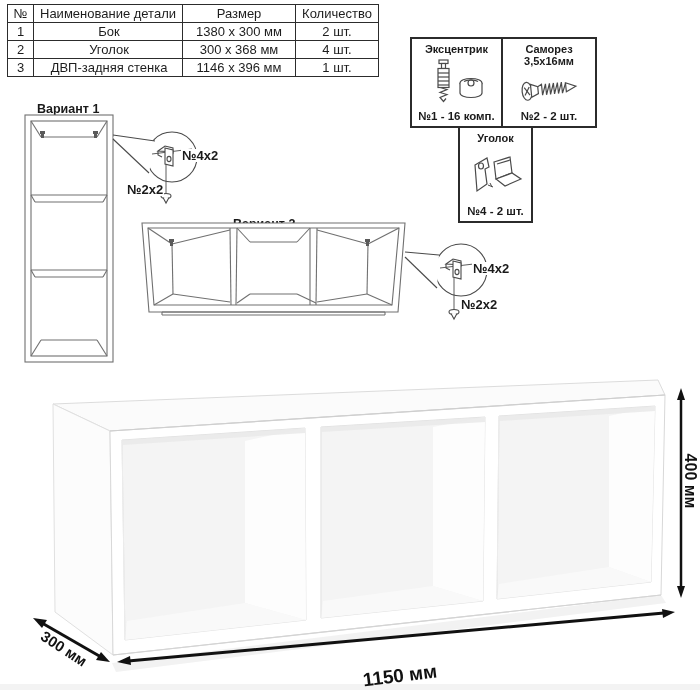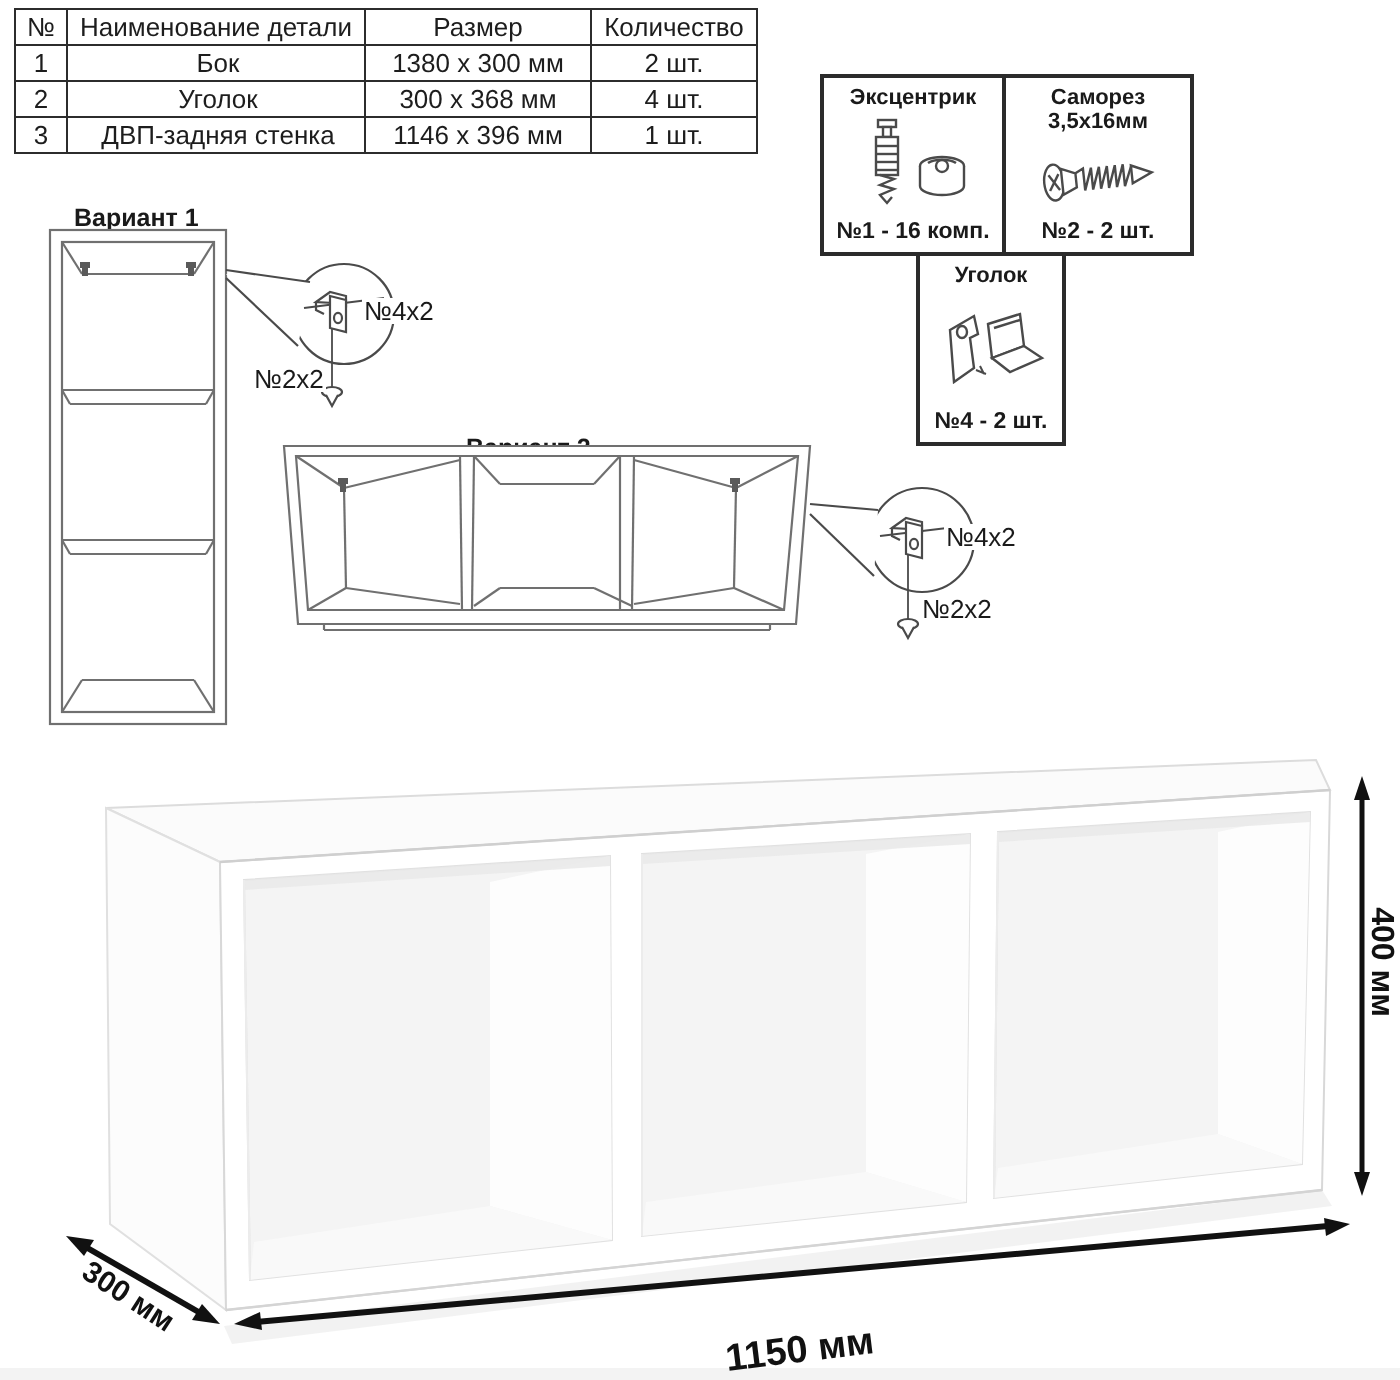--- a/index.html
+++ b/index.html
@@ -16,21 +16,21 @@
   .hw-cell{box-sizing:border-box;border:2px solid #2b2b2b;background:#fff;display:flex;flex-direction:column;
            align-items:center;text-align:center;font-weight:bold;font-size:11px;line-height:12px;}
   .hw-cell + .hw-cell{margin-left:-2px;}
   .hw-row1 .hw-cell{height:91px;}
   .hw-row2 .hw-cell{height:97px;}
   .hw-title{margin-top:4px;}
   .hw-icon{flex:1;display:flex;align-items:center;justify-content:center;}
   .hw-qty{margin-bottom:4px;font-size:11.5px;}
   
   .v-title{position:absolute;font-weight:bold;font-size:12.5px;}
-  .c-label{position:absolute;font-weight:normal;font-size:13px;line-height:13px;background:#fff;padding:0 1px;}
+  .c-label{position:absolute;font-weight:bold;font-size:13px;line-height:13px;background:#fff;padding:0 1px;}
   .abs{position:absolute;}
   
   .dim{position:absolute;font-weight:bold;color:#111;text-align:center;}
   .dim-w{left:352px;top:665px;width:96px;font-size:19px;transform:rotate(-7deg);}
   .dim-d{left:28px;top:640px;width:72px;font-size:15px;transform:rotate(33deg);}
   .dim-h{left:656px;top:472px;width:68px;font-size:16px;transform:rotate(90deg);}
   svg{display:block;}
 </style>
 </head>
 <body>

